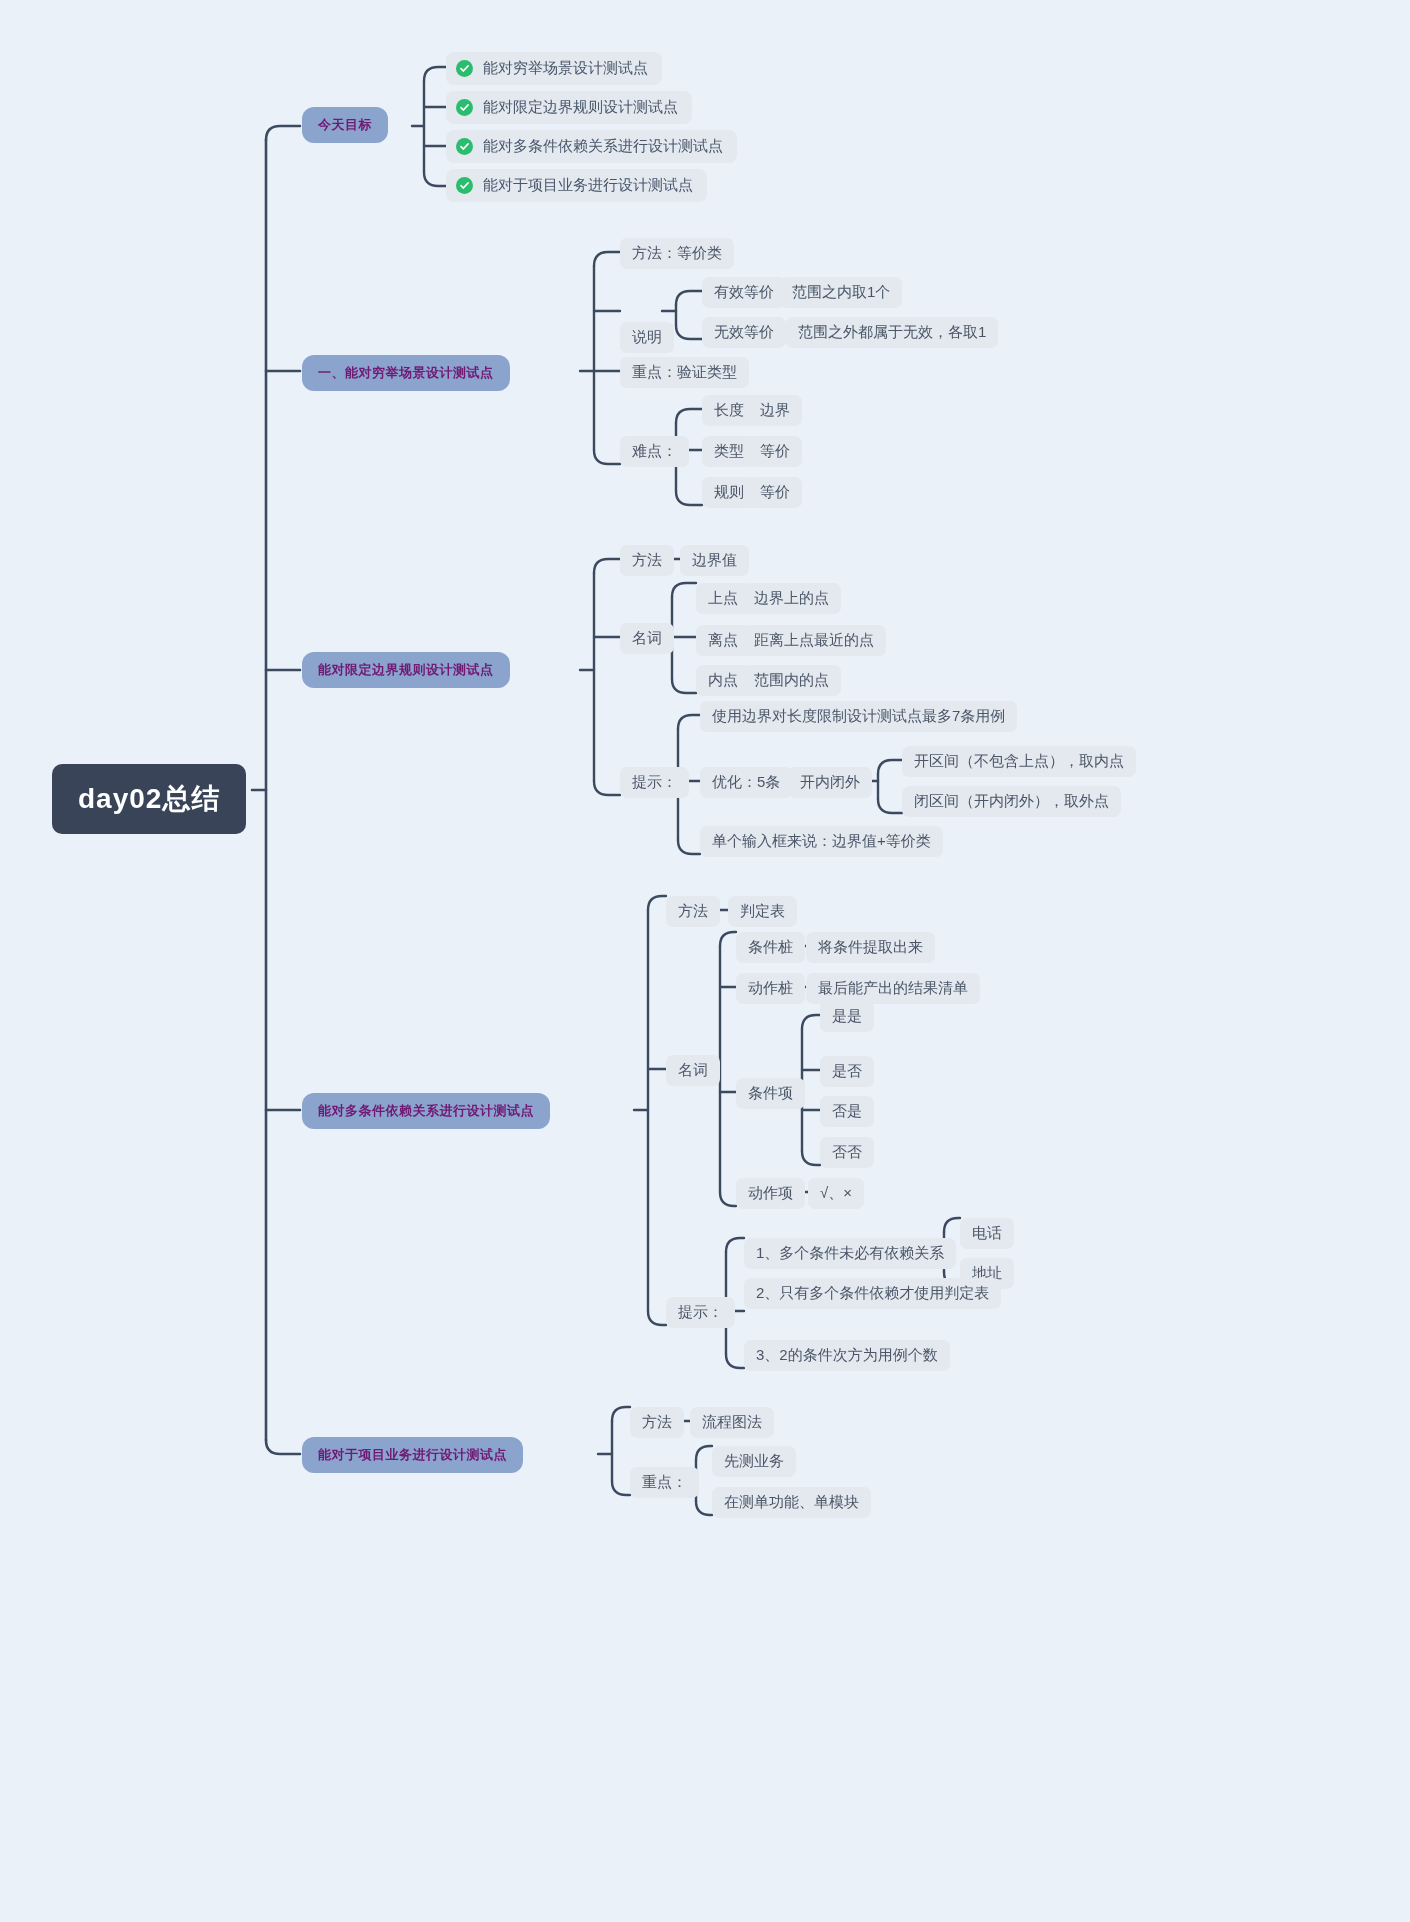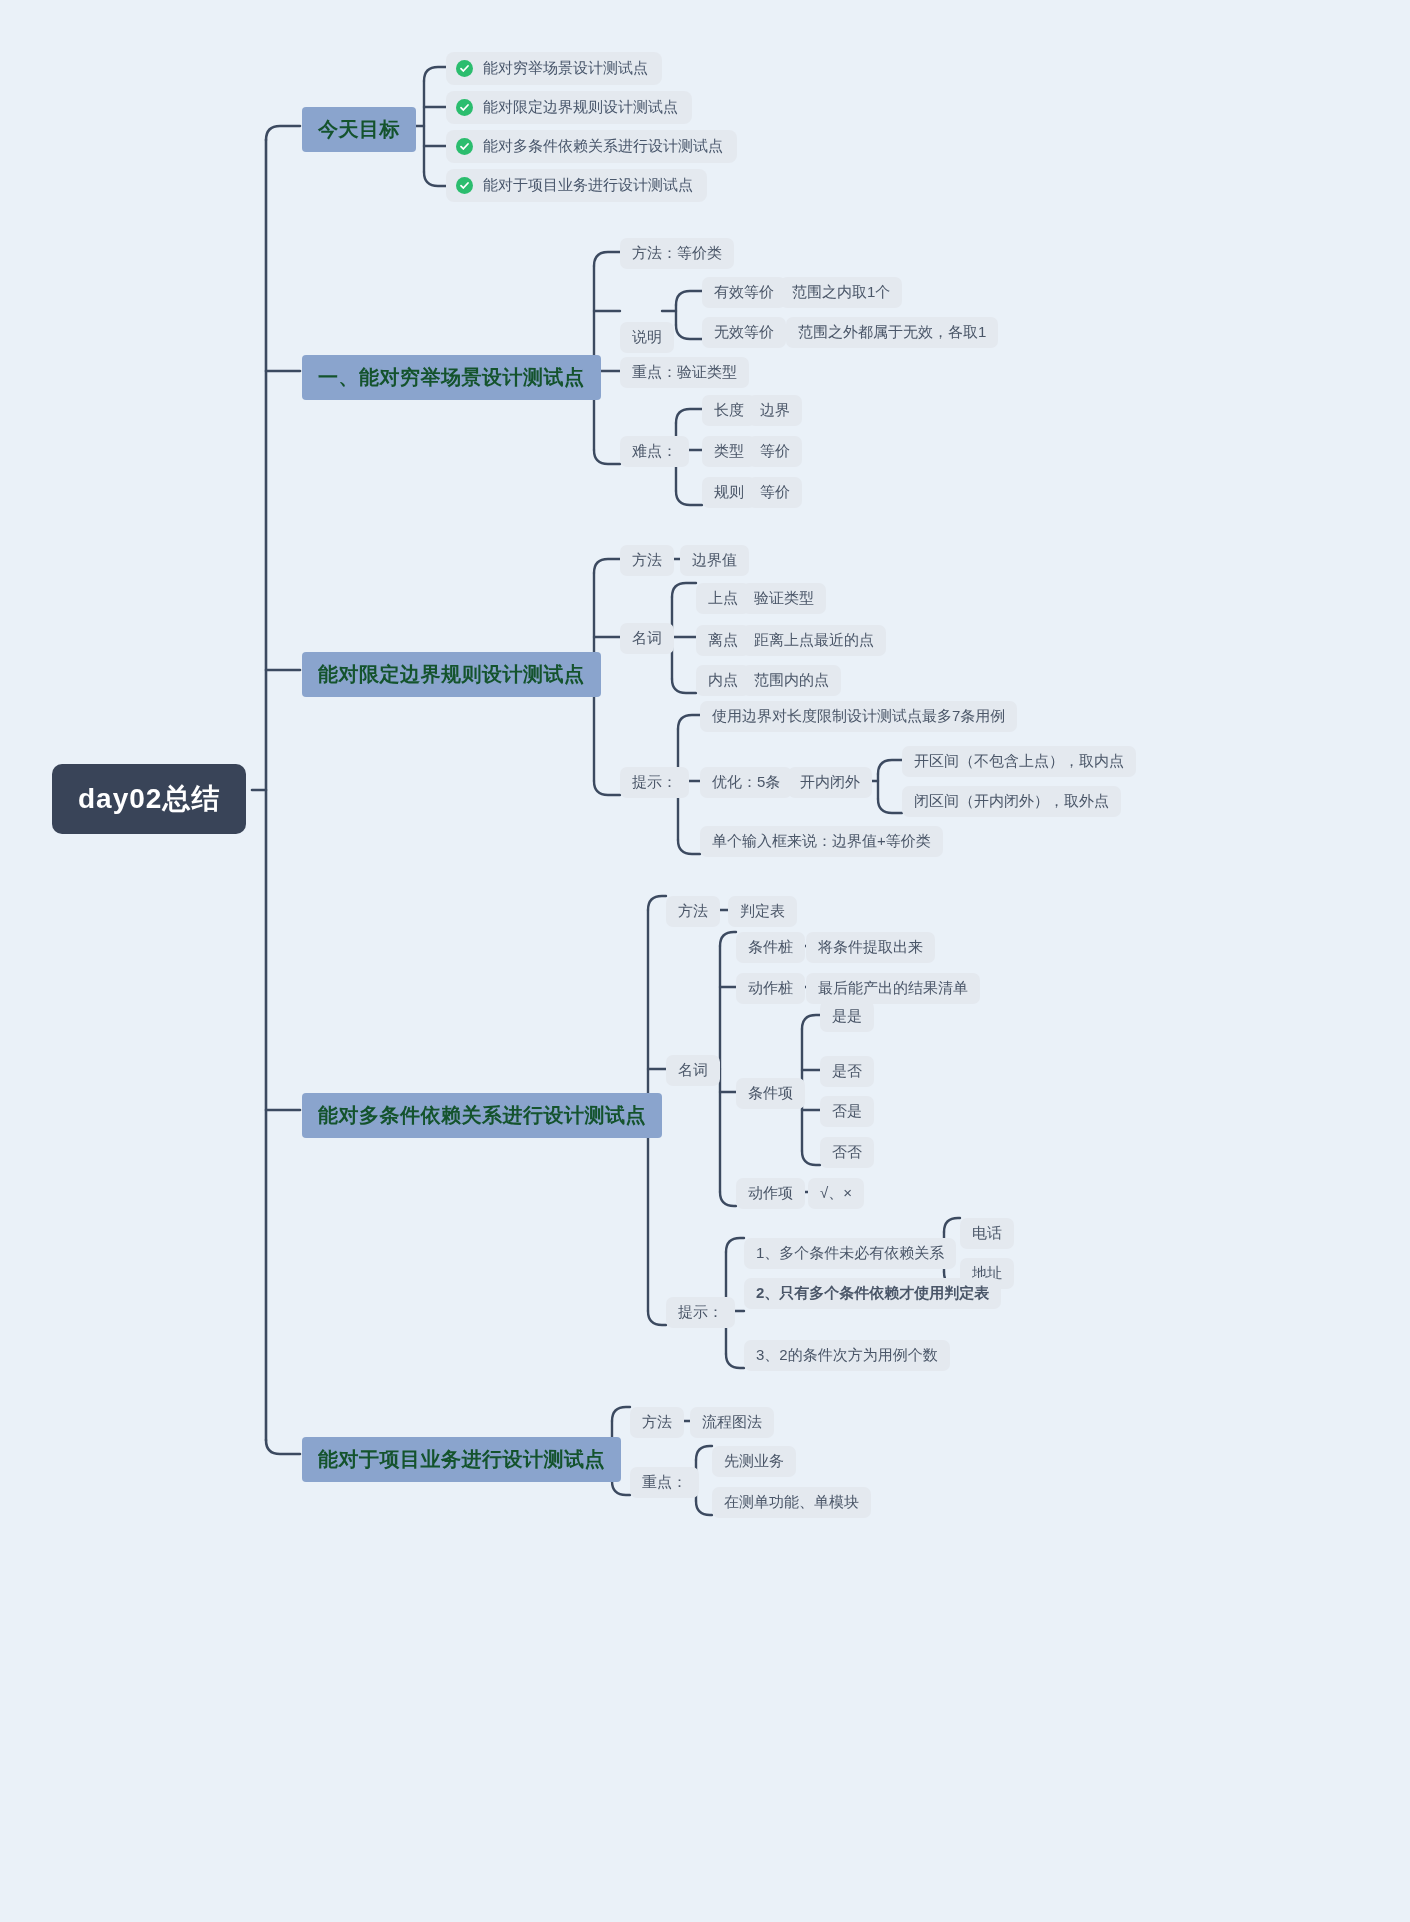--- a/index.html
+++ b/index.html
@@ -26,24 +26,24 @@
     color:#ffffff;
     font-size:28px;font-weight:bold;
     border-radius:10px;
     padding:16px 26px;
     letter-spacing:1px;
   }
 
   
   .main{
     background:#8aa4cd;
-    color:#14532d;
+    color:#701a75;
     font-weight:bold;
-    font-size:20px;
-    border-radius:4px;
+    font-size:13px;
+    border-radius:12px;
     padding:9px 16px;
     letter-spacing:.5px;
   }
 
   
   .goal{
     background:#e4e9ef;
     color:#48566b;
     font-size:15px;
     border-radius:8px;
@@ -261,21 +261,21 @@
   <div class="node sub" style="left:702px;top:477px;">规则</div>
   <div class="node sub" style="left:748px;top:477px;">等价</div>
 
   <div class="node main" style="left:302px;top:652px;">能对限定边界规则设计测试点</div>
 
   <div class="node sub" style="left:620px;top:545px;">方法</div>
   <div class="node sub" style="left:680px;top:545px;">边界值</div>
 
   <div class="node sub" style="left:620px;top:623px;">名词</div>
   <div class="node sub" style="left:696px;top:583px;">上点</div>
-  <div class="node sub" style="left:742px;top:583px;">验证类型</div>
+  <div class="node sub" style="left:742px;top:583px;">边界上的点</div>
   <div class="node sub" style="left:696px;top:625px;">离点</div>
   <div class="node sub" style="left:742px;top:625px;">距离上点最近的点</div>
   <div class="node sub" style="left:696px;top:665px;">内点</div>
   <div class="node sub" style="left:742px;top:665px;">范围内的点</div>
 
   <div class="node sub" style="left:620px;top:767px;">提示：</div>
   <div class="node sub" style="left:700px;top:701px;">使用边界对长度限制设计测试点最多7条用例</div>
   <div class="node sub" style="left:700px;top:767px;">优化：5条</div>
   <div class="node sub" style="left:788px;top:767px;">开内闭外</div>
   <div class="node sub" style="left:902px;top:746px;">开区间（不包含上点），取内点</div>
@@ -297,21 +297,21 @@
   <div class="node sub" style="left:820px;top:1056px;">是否</div>
   <div class="node sub" style="left:820px;top:1096px;">否是</div>
   <div class="node sub" style="left:820px;top:1137px;">否否</div>
   <div class="node sub" style="left:736px;top:1178px;">动作项</div>
   <div class="node sub" style="left:808px;top:1178px;">√、×</div>
 
   <div class="node sub" style="left:666px;top:1297px;">提示：</div>
   <div class="node sub" style="left:744px;top:1238px;">1、多个条件未必有依赖关系</div>
   <div class="node sub" style="left:960px;top:1218px;">电话</div>
   <div class="node sub" style="left:960px;top:1258px;">地址</div>
-  <div class="node sub" style="left:744px;top:1278px;font-weight:bold;">2、只有多个条件依赖才使用判定表</div>
+  <div class="node sub" style="left:744px;top:1278px;">2、只有多个条件依赖才使用判定表</div>
   <div class="node sub" style="left:744px;top:1340px;">3、2的条件次方为用例个数</div>
 
   <div class="node main" style="left:302px;top:1437px;">能对于项目业务进行设计测试点</div>
 
   <div class="node sub" style="left:630px;top:1407px;">方法</div>
   <div class="node sub" style="left:690px;top:1407px;">流程图法</div>
   <div class="node sub" style="left:630px;top:1467px;">重点：</div>
   <div class="node sub" style="left:712px;top:1446px;text-align:center;">先测业务</div>
   <div class="node sub" style="left:712px;top:1487px;">在测单功能、单模块</div>
 

